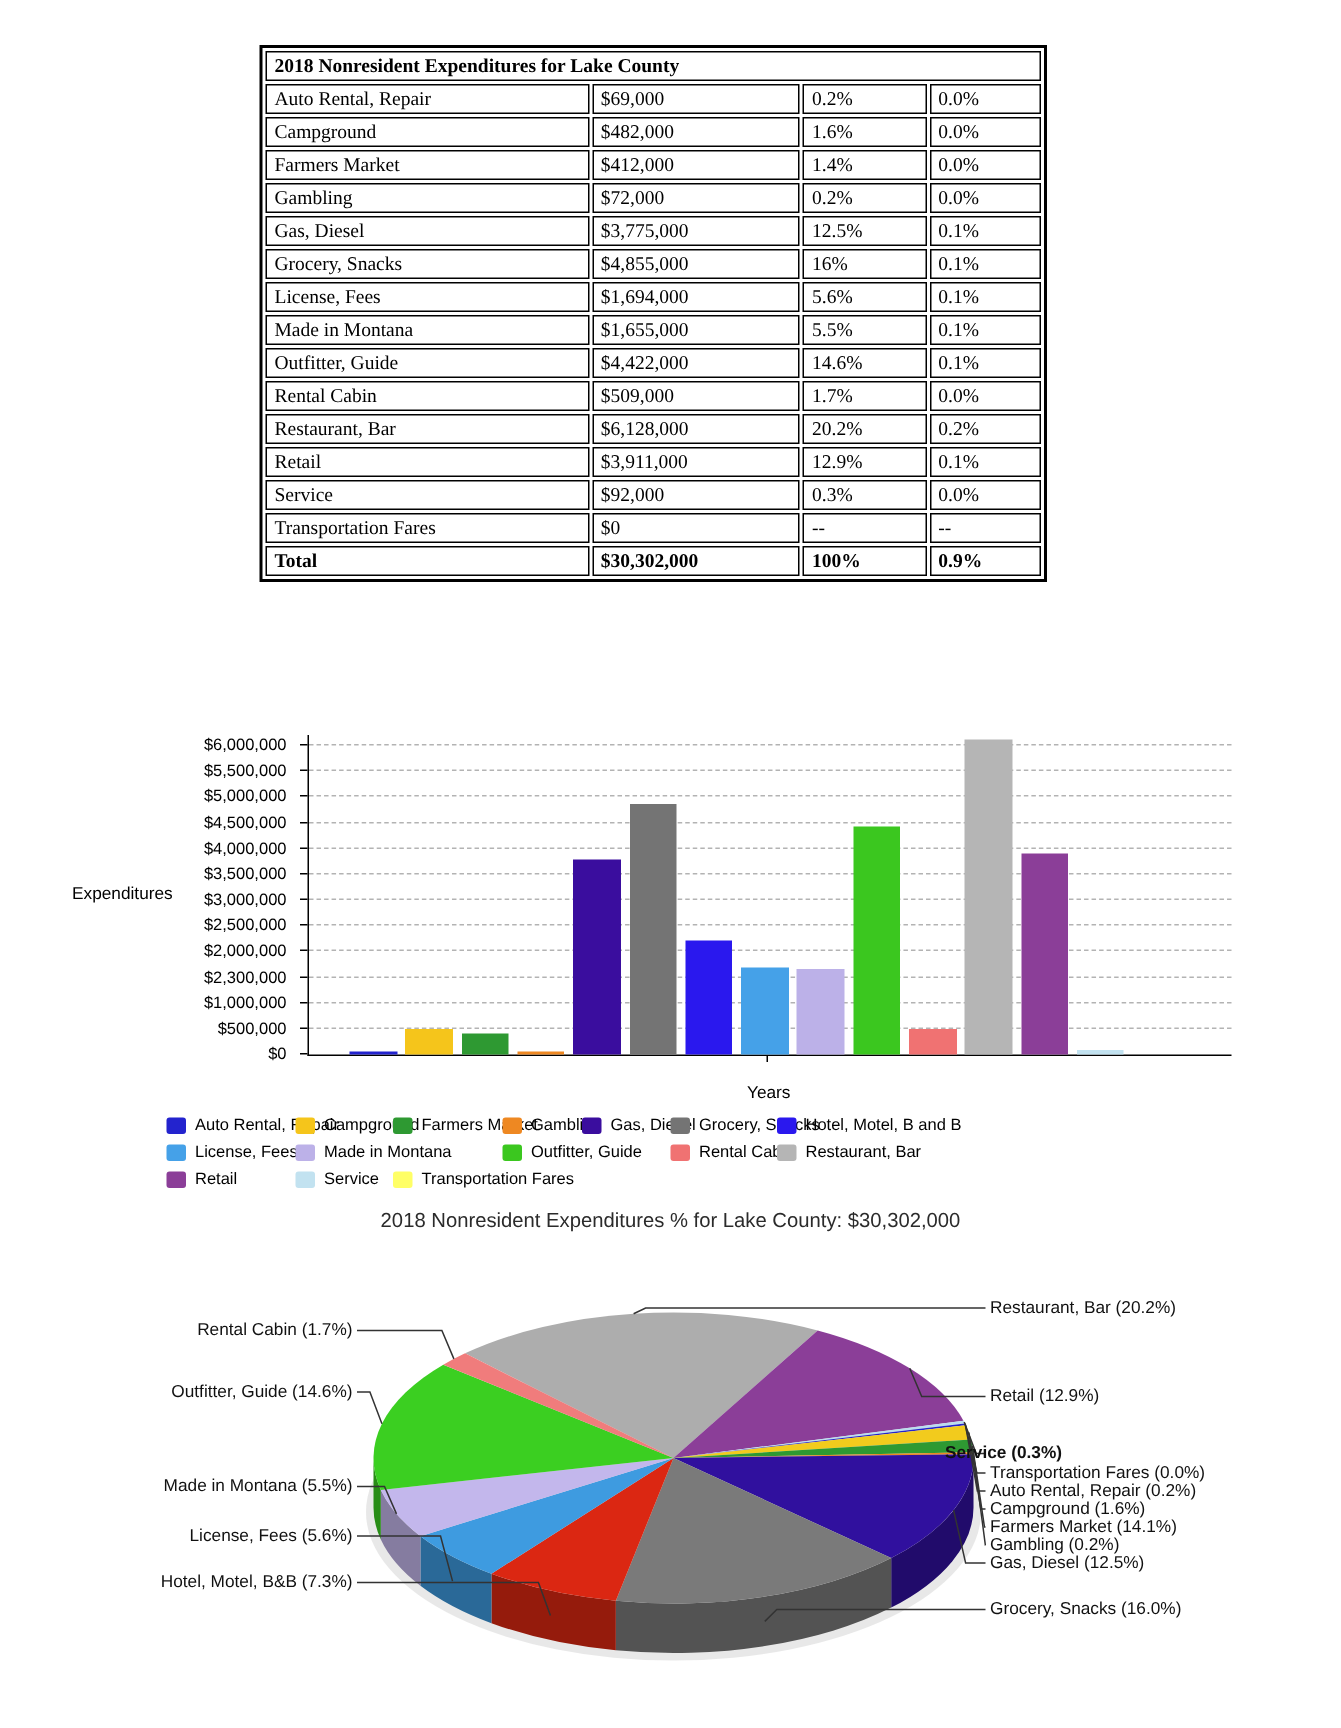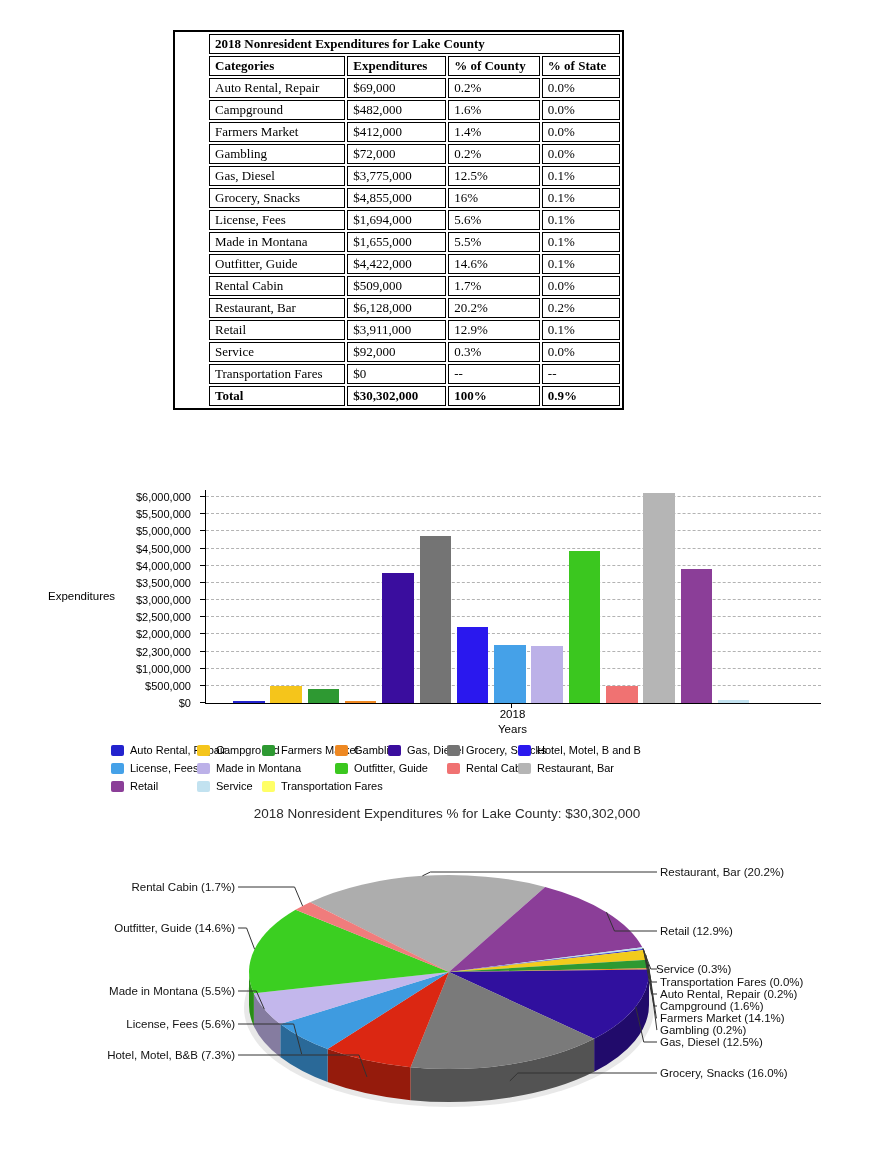--- a/index.html
+++ b/index.html
@@ -1,22 +1,22 @@
 <!DOCTYPE html>
 <html><head>
 <meta charset="utf-8">
 <style>
   html,body{margin:0;padding:0;background:#fff;}
   #figure{position:relative;width:894px;height:1152px;background:#ffffff;overflow:hidden;
           font-family:"Liberation Sans",sans-serif;color:#000;}
 
   
-  #exp-table{position:absolute;left:173px;top:30px;width:451px;
+  #exp-table{position:absolute;left:173px;top:30px;width:525px;
              border-collapse:separate;border-spacing:2px;border:2px solid #000;
-             font-family:"Liberation Serif",serif;font-size:13px;color:#000;padding-left:32px;}
+             font-family:"Liberation Serif",serif;font-size:13px;color:#000;}
   #exp-table td,#exp-table th{border:1px solid #000;padding:1px 5px;height:16px;
              line-height:16px;text-align:left;vertical-align:middle;white-space:nowrap;}
   #exp-table th{font-weight:bold;}
   #exp-table .tbl-title{font-weight:bold;}
   #exp-table tr.total td{font-weight:bold;}
 
   
   .chart-title{position:absolute;text-align:center;font-size:13.5px;color:#2b2b2b;}
   #bar-title{left:205px;top:471px;width:615px;}
   #bar-ylabel{position:absolute;left:48px;top:590px;font-size:11.5px;color:#000;}
@@ -41,26 +41,20 @@
 </style>
 </head>
 <body>
 
 <div id="figure">
 
   <table id="exp-table">
       <tbody>
         <tr>
           <td class="tbl-title" colspan="4">2018 Nonresident Expenditures for Lake County</td>
-        </tr>
-        <tr>
-          <th style="width:190px">Categories</th>
-          <th style="width:137px">Expenditures</th>
-          <th style="width:112px">% of County</th>
-          <th style="width:96px">% of State</th>
         </tr>
         <tr>
           <td>Auto Rental, Repair</td>
           <td>$69,000</td>
           <td>0.2%</td>
           <td>0.0%</td>
         </tr>
         <tr>
           <td>Campground</td>
           <td>$482,000</td>
@@ -200,21 +194,20 @@
       <div class="bar" style="left: 288.1px; height: 58.1607px; background: rgb(69, 161, 232);"></div>
       <div class="bar" style="left: 325.4px; height: 56.8217px; background: rgb(188, 177, 232);"></div>
       <div class="bar" style="left: 362.7px; height: 151.822px; background: rgb(59, 199, 31);"></div>
       <div class="bar" style="left: 400px; height: 17.4757px; background: rgb(240, 114, 114);"></div>
       <div class="bar" style="left: 437.3px; height: 210.395px; background: rgb(181, 181, 181);"></div>
       <div class="bar" style="left: 474.6px; height: 134.278px; background: rgb(139, 62, 152);"></div>
       <div class="bar" style="left: 511.9px; height: 3.15867px; background: rgb(194, 226, 240);"></div>
       <div class="bar" style="left: 549.2px; height: 0px; background: rgb(255, 255, 102);"></div>
     </div>
   <div id="bar-xtickmark"></div>
-  <div id="bar-xtick">2018</div>
   <div id="bar-xlabel">Years</div>
   <div id="bar-legend">
       <div class="leg" style="left: 111px; top: 744px;">
         <span class="swatch" style="background: rgb(35, 35, 206);"></span>
         <span>Auto Rental, Repair</span>
       </div>
       <div class="leg" style="left: 197px; top: 744px;">
         <span class="swatch" style="background: rgb(245, 197, 27);"></span>
         <span>Campground</span>
       </div>
@@ -307,21 +300,21 @@
       <polyline points="657,1073 517.873116797216,1073 509.8731167972159,1080.8978636787606" fill="none" stroke="#333" stroke-width="1"></polyline>
       <polyline points="238,1055 358.9517202309629,1055 366.9517202309629,1076.961766135904" fill="none" stroke="#333" stroke-width="1"></polyline>
       <polyline points="238,1024 293.6861087458193,1024 301.6861087458193,1054.1071054700585" fill="none" stroke="#333" stroke-width="1"></polyline>
       <polyline points="238,991 256.33113895226336,991 264.33113895226336,1009.2453846951379" fill="none" stroke="#333" stroke-width="1"></polyline>
       <polyline points="238,928 246.60779988429076,928 254.60779988429076,949.1912150290487" fill="none" stroke="#333" stroke-width="1"></polyline>
       <polyline points="238,887 294.5865025016575,887 302.5865025016575,905.9204848983818" fill="none" stroke="#333" stroke-width="1"></polyline>
     </svg>
   <div id="pie-labels">
       <div class="plab" style="left: 660px; top: 865px;">Restaurant, Bar (20.2%)</div>
       <div class="plab" style="left: 660px; top: 924px;">Retail (12.9%)</div>
-      <div class="plab" style="left: 656px; top: 962px;">Service (0.3%)</div>
+      <div class="plab" style="left: 630px; top: 962px; font-weight: bold;">Service (0.3%)</div>
       <div class="plab" style="left: 660px; top: 975px;">Transportation Fares (0.0%)</div>
       <div class="plab" style="left: 660px; top: 987px;">Auto Rental, Repair (0.2%)</div>
       <div class="plab" style="left: 660px; top: 999px;">Campground (1.6%)</div>
       <div class="plab" style="left: 660px; top: 1011px;">Farmers Market (14.1%)</div>
       <div class="plab" style="left: 660px; top: 1023px;">Gambling (0.2%)</div>
       <div class="plab" style="left: 660px; top: 1035px;">Gas, Diesel (12.5%)</div>
       <div class="plab" style="left: 660px; top: 1066px;">Grocery, Snacks (16.0%)</div>
       <div class="plab left" style="right: 659px; top: 1048px;">Hotel, Motel, B&amp;B (7.3%)</div>
       <div class="plab left" style="right: 659px; top: 1017px;">License, Fees (5.6%)</div>
       <div class="plab left" style="right: 659px; top: 984px;">Made in Montana (5.5%)</div>

